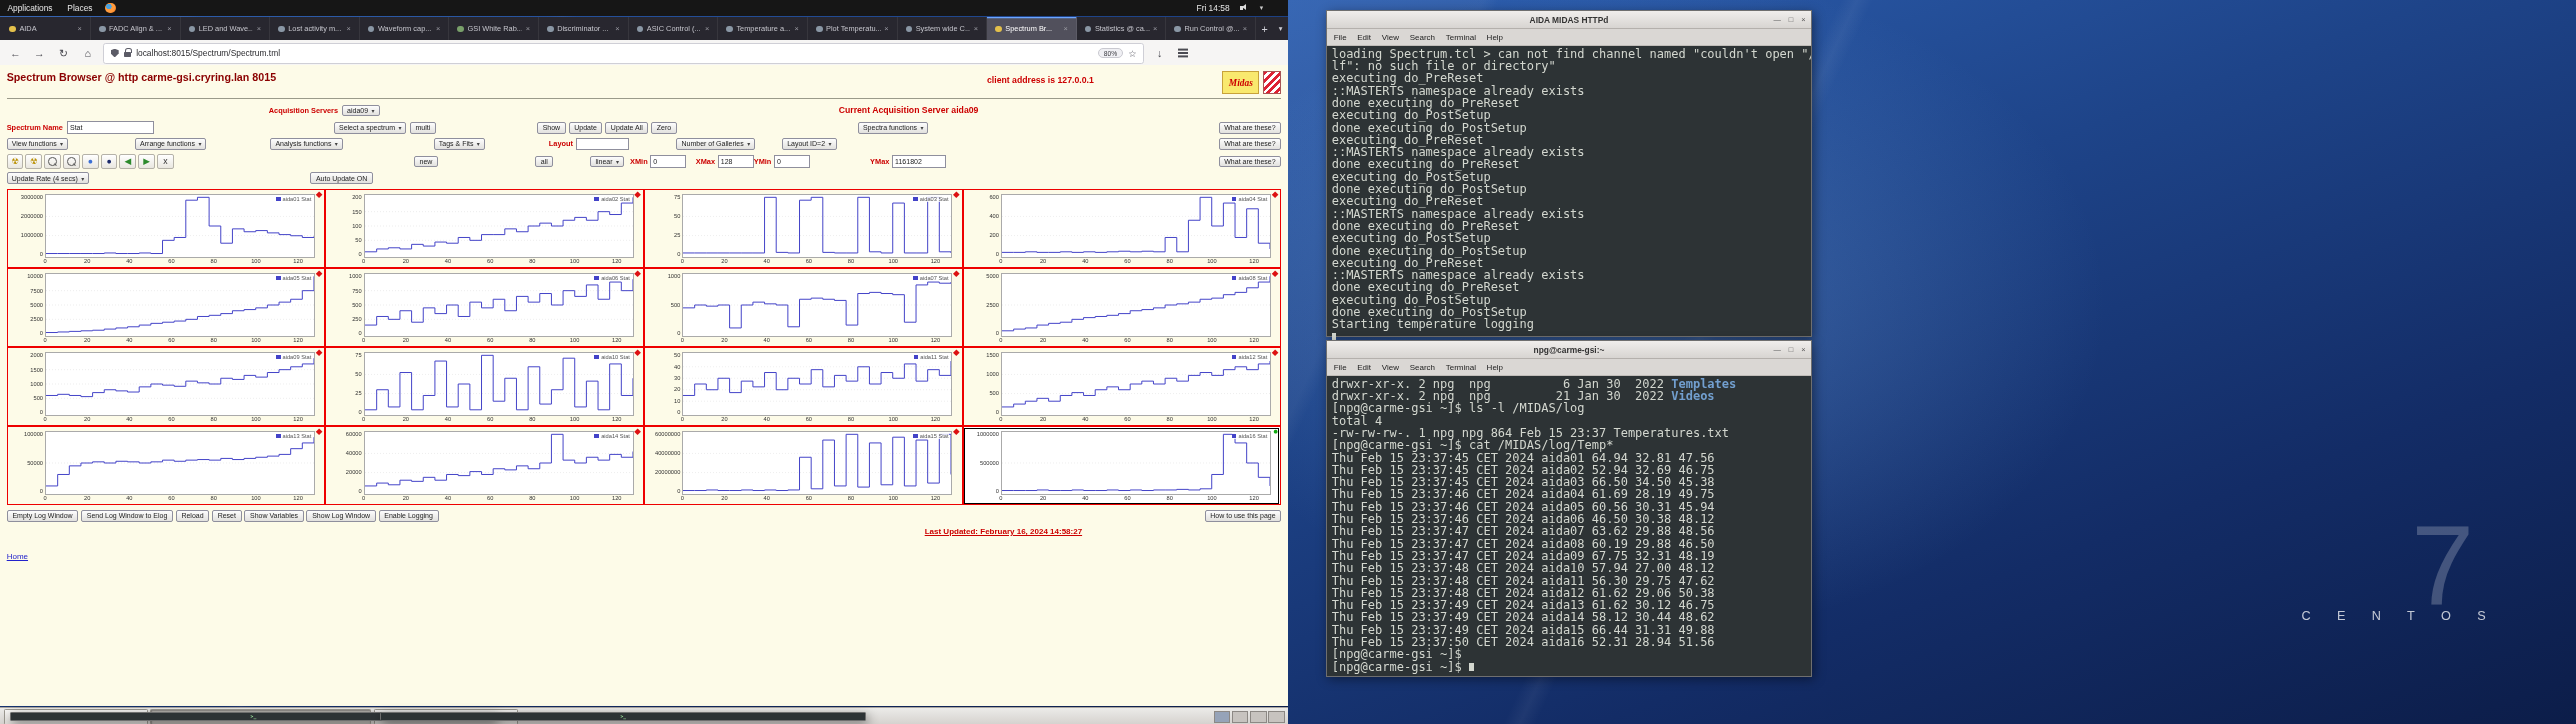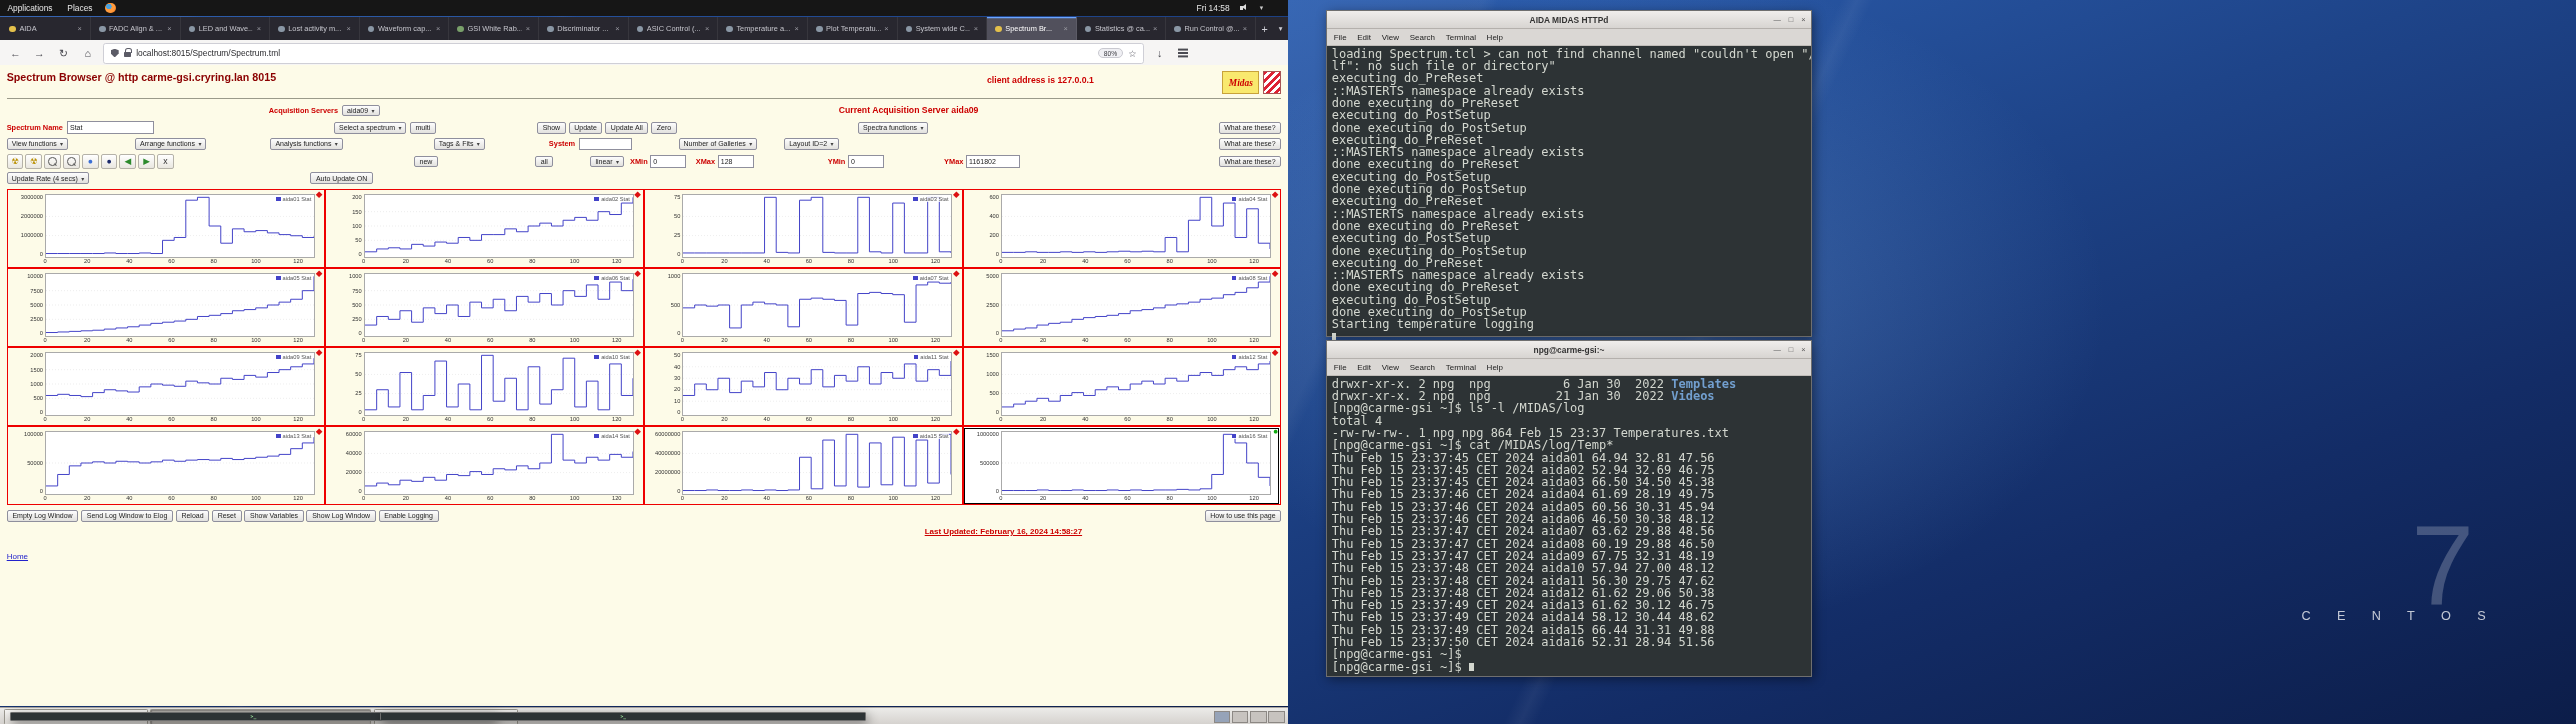--- a/index.html
+++ b/index.html
@@ -333,21 +333,21 @@
           <span class="btn" style="margin-left:2.7px;">Zero</span>
           <span class="sel" style="margin-left:181px;">Spectra functions</span>
           <span class="btn" style="margin-left:auto;">What are these?</span>
         </div>
 
         <div class="frow">
           <span class="sel">View functions</span>
           <span class="sel" style="margin-left:67px;">Arrange functions</span>
           <span class="sel" style="margin-left:64px;">Analysis functions</span>
           <span class="sel" style="margin-left:91px;">Tags &amp; Fits</span>
-          <span class="red-label" style="margin-left:64px;">System</span>
+          <span class="red-label" style="margin-left:64px;">Layout</span>
           <span class="tin" style="width:47px;margin-left:3.4px;"></span>
           <span class="sel" style="margin-left:47px;">Number of Galleries</span>
           <span class="sel" style="margin-left:27px;">Layout ID=2</span>
           <span class="btn" style="margin-left:auto;">What are these?</span>
         </div>
 
         <div class="frow">
           <span id="iconrow" style="display:inline-flex;">
               <span class="iconbtn" style="color: rgb(185, 143, 0);">☢</span>
               <span class="iconbtn" style="color: rgb(185, 143, 0);">☢</span>
@@ -363,21 +363,21 @@
               <span class="iconbtn" style="color: rgb(44, 138, 44);">▶</span>
               <span class="iconbtn" style="color: rgb(51, 51, 51);">x</span>
             </span>
           <span class="btn" style="margin-left:238px;">new</span>
           <span class="btn" style="margin-left:97px;">all</span>
           <span class="sel" style="margin-left:37px;">linear</span>
           <span class="red-label" style="margin-left:6px;">XMin</span>
           <span class="tin" style="width:30px;margin-left:2.7px;">0</span>
           <span class="red-label" style="margin-left:9.4px;">XMax</span>
           <span class="tin" style="width:30px;margin-left:2.7px;">128</span>
-          <span class="red-label" style="margin-left:74px;">YMin</span>
+          <span class="red-label" style="">YMin</span>
           <span class="tin" style="width:30px;margin-left:2.7px;">0</span>
           <span class="red-label" style="margin-left:60px;">YMax</span>
           <span class="tin" style="width:48px;margin-left:2.7px;">1161802</span>
           <span class="btn" style="margin-left:auto;">What are these?</span>
         </div>
 
         <div class="frow">
           <span class="sel">Update Rate (4 secs)</span>
           <span class="btn" style="margin-left:221px;">Auto Update ON</span>
         </div>

